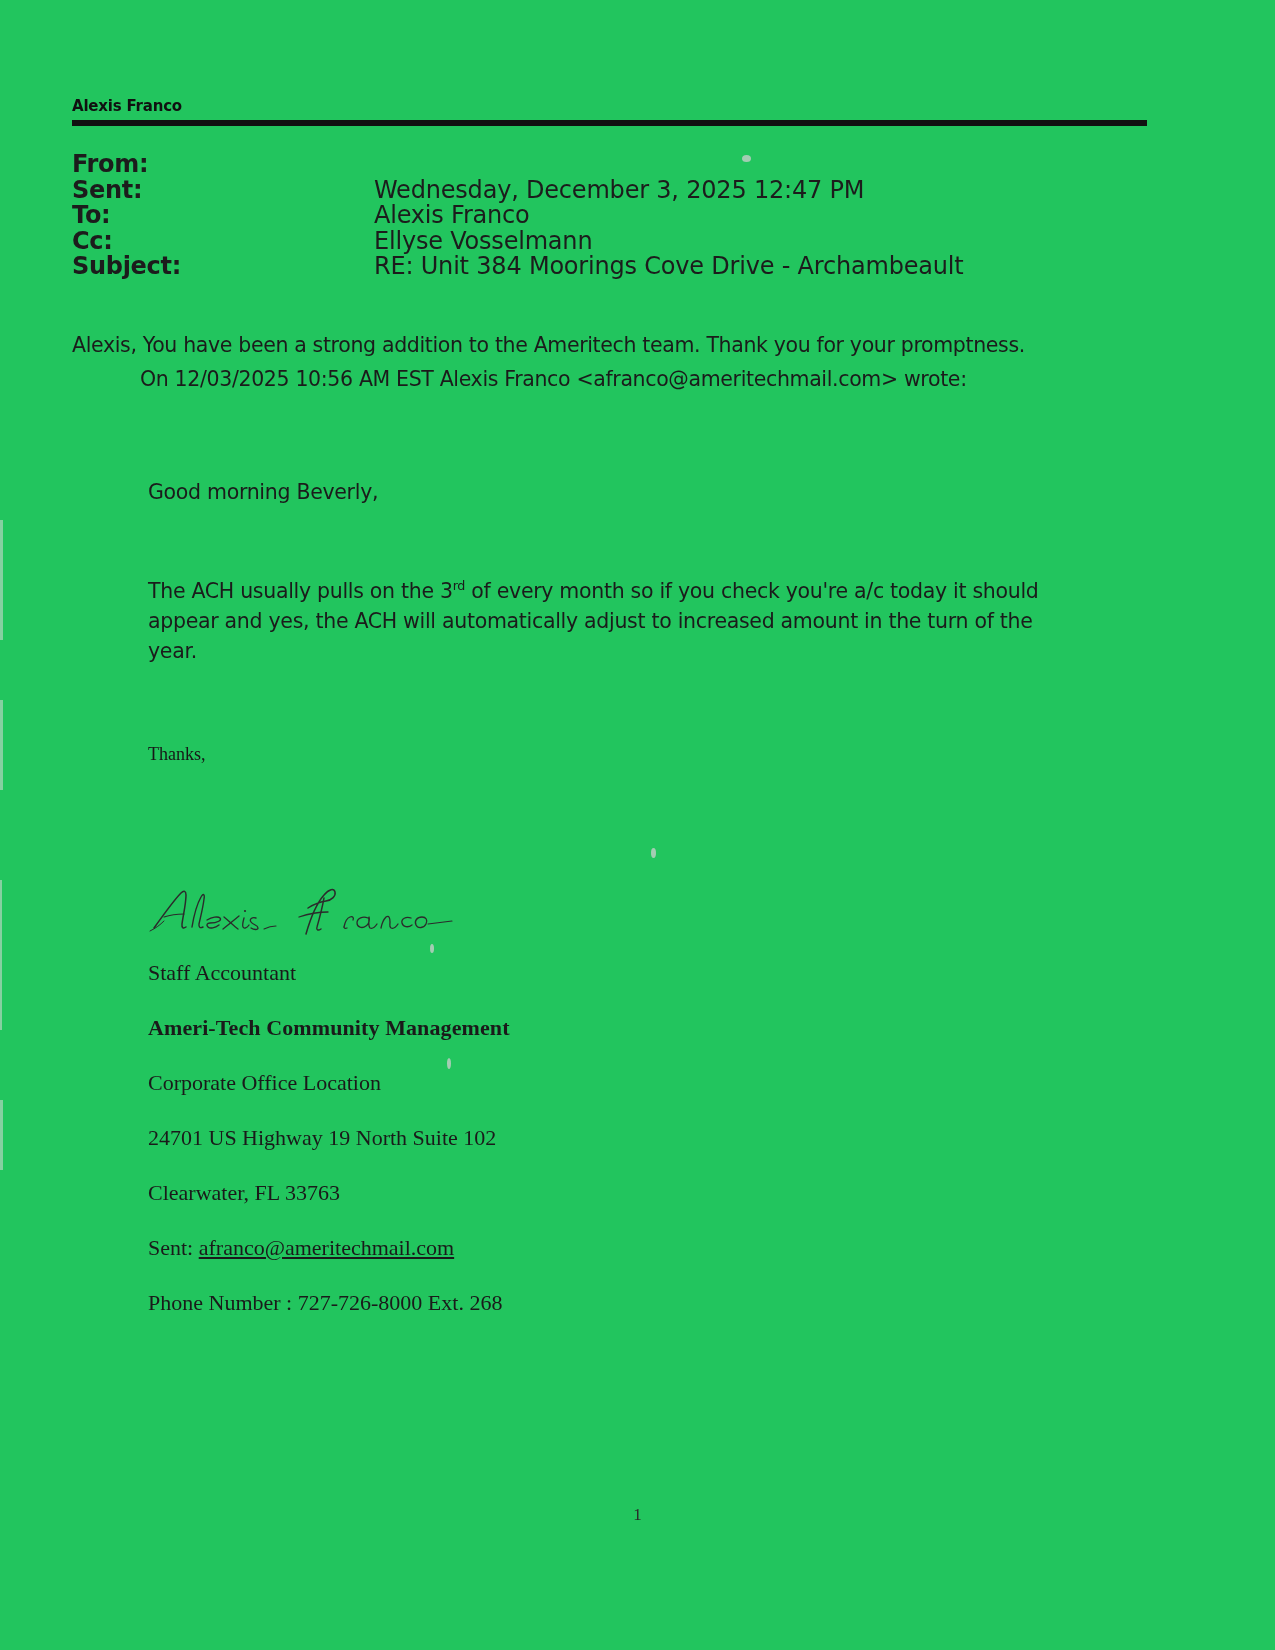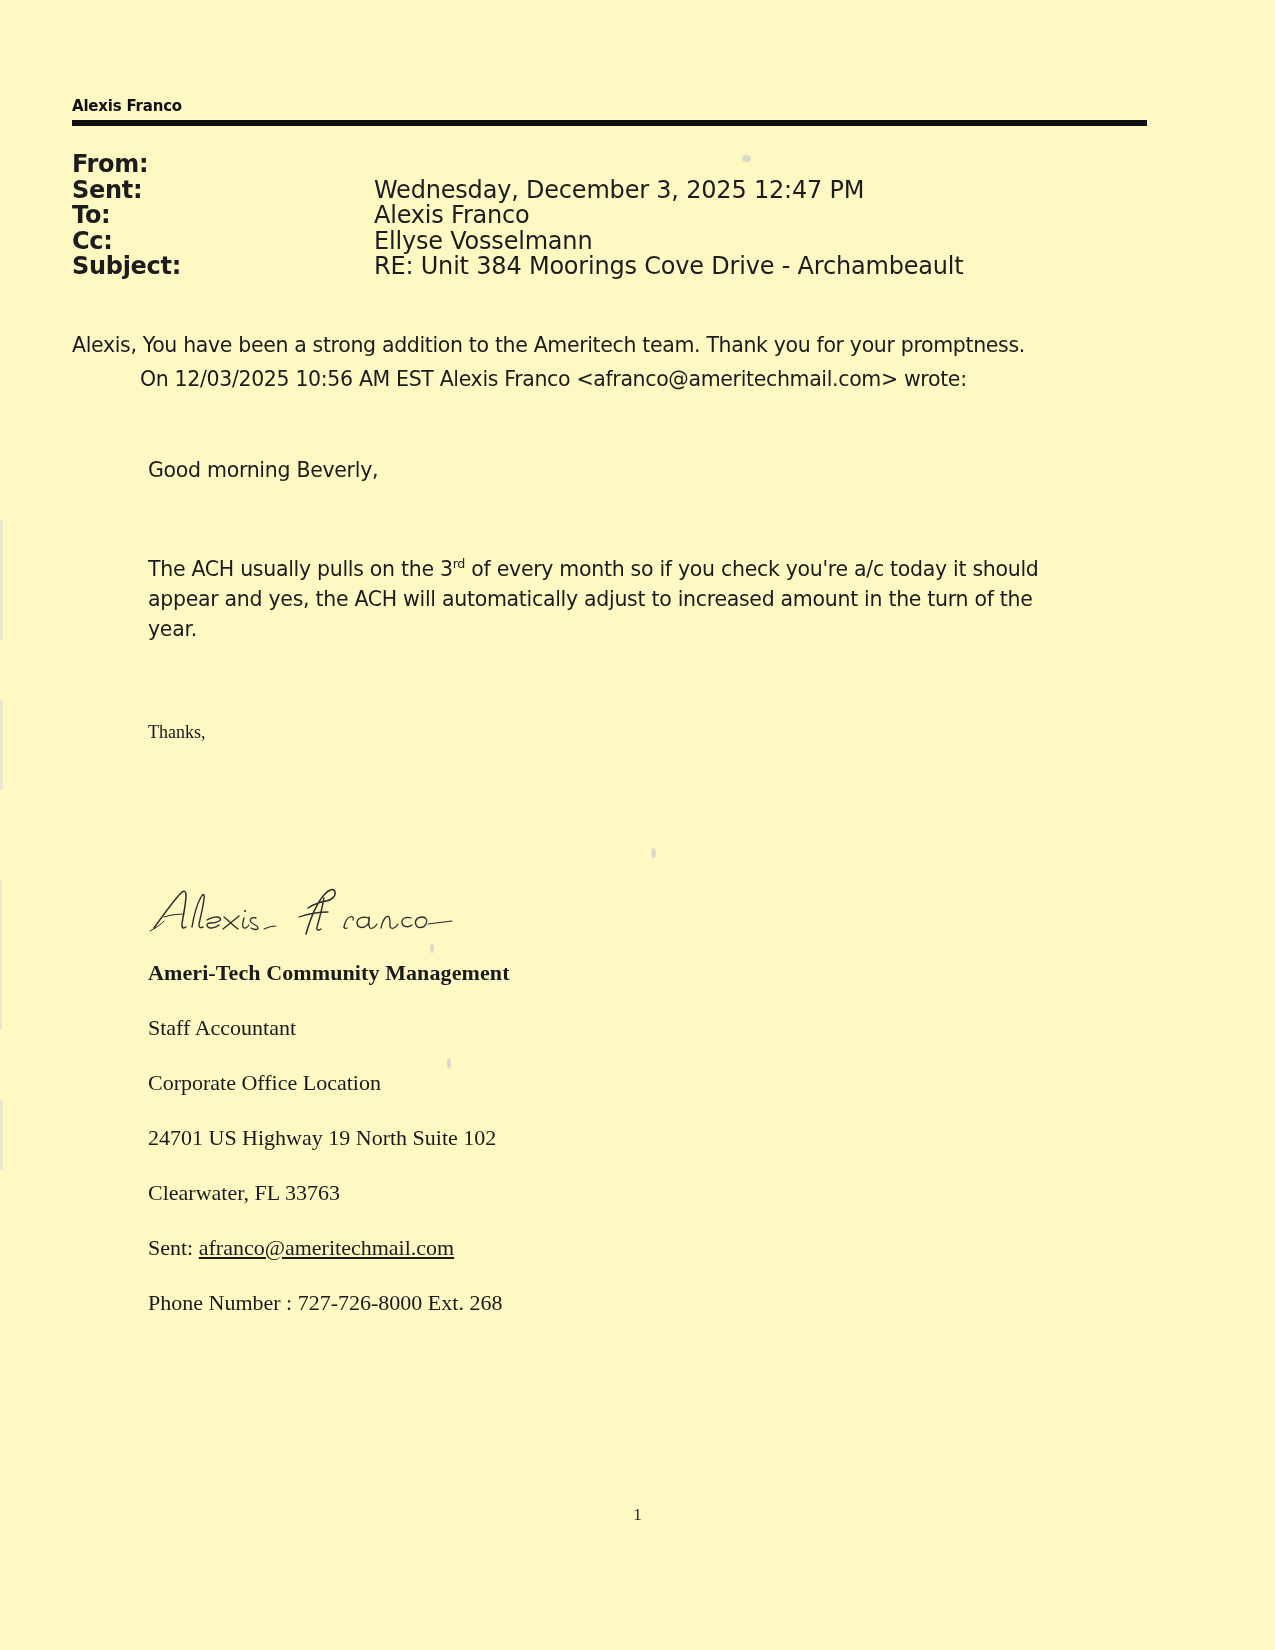--- a/index.html
+++ b/index.html
@@ -13,21 +13,21 @@
     position: relative;
     font-family: "Liberation Sans", sans-serif;
     color: #1a1a1a;
     overflow: hidden;
   }
 
   
   #page {
     position: absolute;
     inset: 0;
-    background: #fef9c3;
+    background: #22c55e;
   }
 
   
   .scan-mark {
     position: absolute;
     background: #d9d9d9;
     opacity: .55;
   }
   .scan-mark.m1 { left: 0px;  top: 520px;  width: 3px;  height: 120px; }
   .scan-mark.m2 { left: 0px;  top: 700px;  width: 3px;  height: 90px;  }
@@ -107,21 +107,21 @@
   .reply-line-2 {
     margin-top: 10px;
     margin-left: 68px;
     white-space: nowrap;
   }
 
   
   #quoted {
     position: absolute;
     left: 148px;
-    top: 458px;
+    top: 480px;
     width: 920px;
   }
   .q-sans {
     font-family: "DejaVu Sans", sans-serif;
     font-size: 20.5px;
     letter-spacing: -.3px;
     color: #1b1b1b;
   }
   .q-greeting { }
   .q-para {
@@ -273,22 +273,22 @@
 
         <path d="M263 34 C258 32 253 35 254 39 C255 43 260 44 264 41" stroke-width="1.3"></path>
 
         <path d="M274 33 C269 33 266 37 268 41 C270 45 276 44 278 40 C280 36 278 33 274 33" stroke-width="1.3"></path>
         <path d="M280 40 C288 39 296 38 304 37" stroke-width="1.1"></path>
       </g>
     </svg>
   </div>
 
   <div id="sig-block">
+    <div class="sig-line">Staff Accountant</div>
     <div class="sig-line bold">Ameri-Tech Community Management</div>
-    <div class="sig-line">Staff Accountant</div>
     <div class="sig-line">Corporate Office Location</div>
     <div class="sig-line">24701 US Highway 19 North Suite 102</div>
     <div class="sig-line">Clearwater, FL  33763</div>
     <div class="sig-line">
       <span>Sent: </span><span class="sig-email-link">afranco@ameritechmail.com</span>
     </div>
     <div class="sig-line">Phone Number : 727-726-8000 Ext. 268</div>
   </div>
 
   <div id="page-number">1</div>

